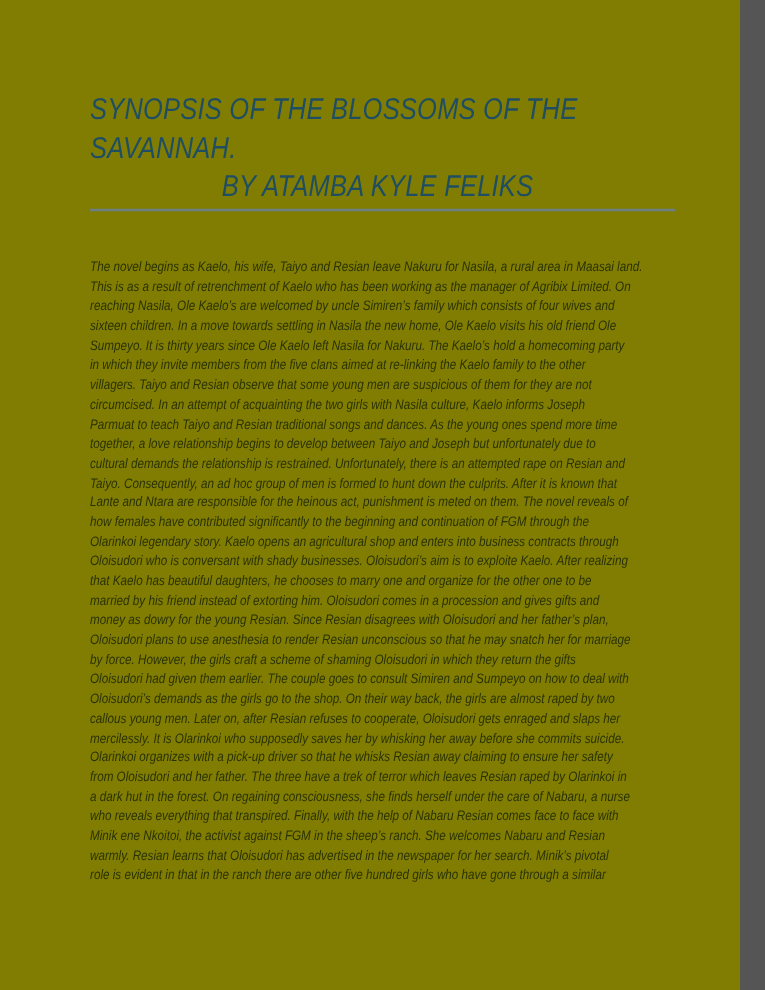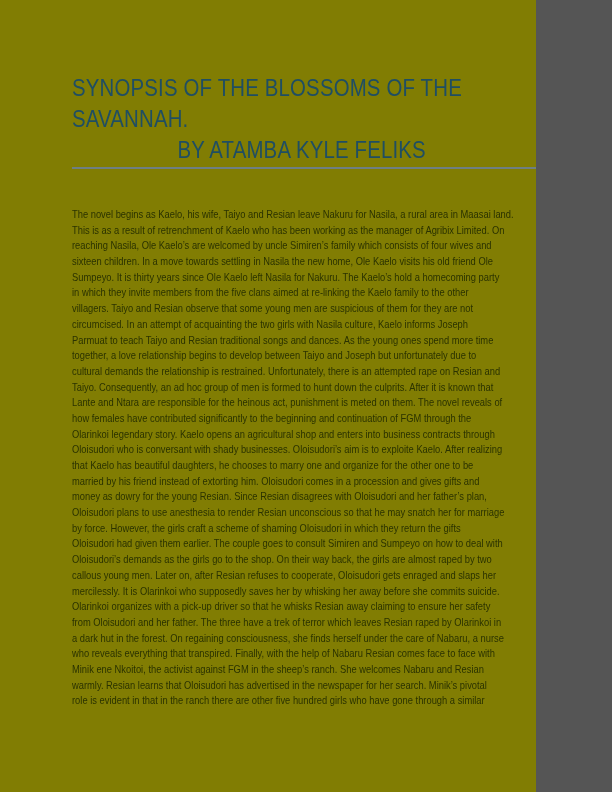--- a/index.html
+++ b/index.html
@@ -3,23 +3,24 @@
 <meta charset="utf-8">
 <style>
   html, body { margin: 0; padding: 0; }
   body {
     width: 612px; height: 792px;
     font-family: "Liberation Sans", sans-serif;
     background: #555;
   }
   .page {
     position: relative;
-    width: 536px; height: 792px;
+    width: 592px; height: 792px;
     background: var(--background, #817d03);
     overflow: hidden;
+    font-style: italic;
   }
   .title-block {
     position: absolute;
     left: 72px; top: 72px;
     width: 560px;
     color: var(--title, #1f4e63);
     font-size: 24px;
     line-height: 31px;
     letter-spacing: 0.2px;
     transform: scaleX(0.85);

